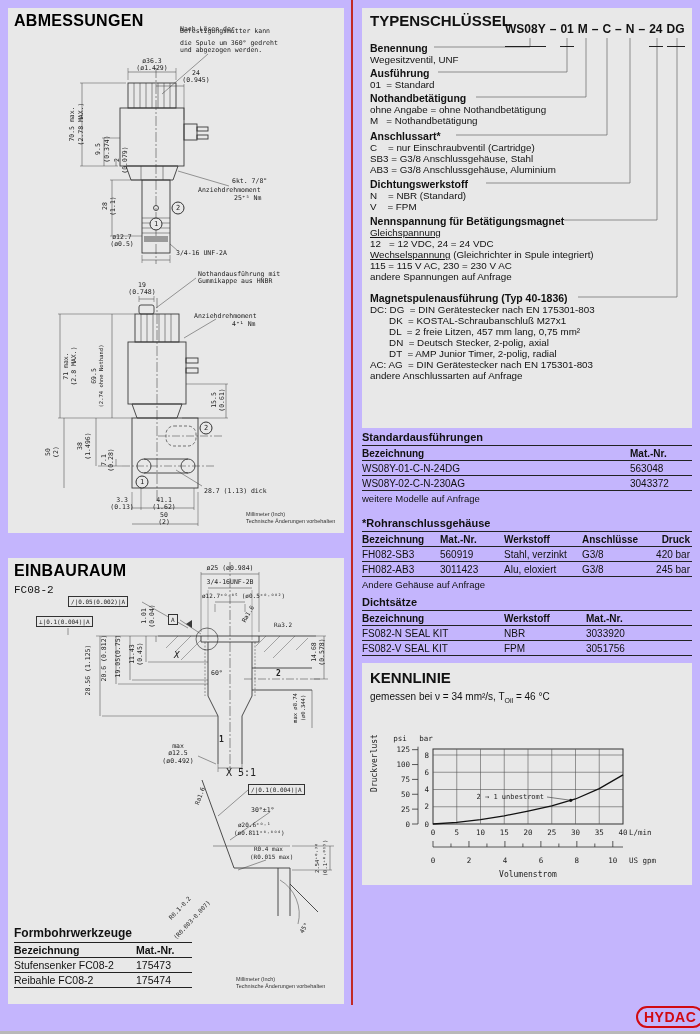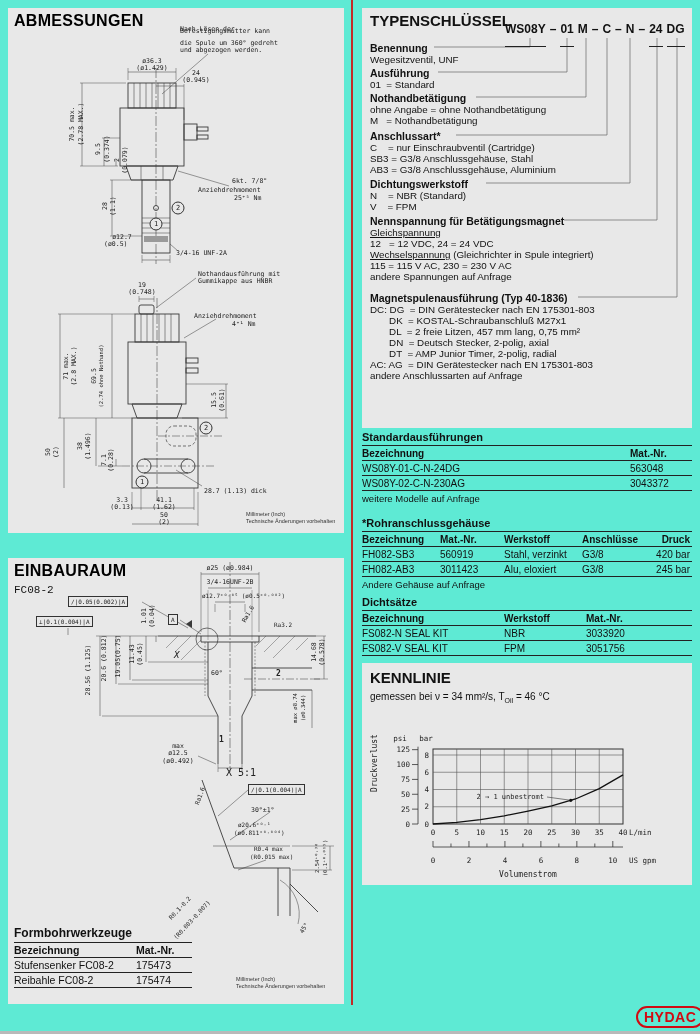--- a/index.html
+++ b/index.html
@@ -1,16 +1,16 @@
 <!DOCTYPE html>
 <html><head>
 <meta charset="utf-8">
 <style>
   html,body{margin:0;padding:0;background:#fff;}
-  .page{position:relative;width:700px;height:1034px;background:#5eead4;overflow:hidden;
+  .page{position:relative;width:700px;height:1034px;background:#c4b5fd;overflow:hidden;
         font-family:"Liberation Sans",sans-serif;color:#111;}
   .divider{position:absolute;left:351px;top:0;width:2px;height:1005px;background:#c22a26;}
   .bottombar{position:absolute;left:0;top:1031px;width:700px;height:3px;background:#b9b9b9;}
   .panel{position:absolute;background:#e8e8e8;}
   .sec-title{position:absolute;font-weight:bold;font-size:16px;letter-spacing:.3px;color:#000;}
   .sub-title{position:absolute;font-size:11px;color:#111;}
   .art{position:absolute;left:0;top:0;}
   .dim{position:absolute;font-family:"DejaVu Sans Mono",monospace;font-size:6.5px;color:#222;
        white-space:pre;line-height:1;}
   .dim.rot{transform-origin:center;}
@@ -147,21 +147,21 @@
         <span class="dim" style="left: 168px; top: 69px; width: 40px; text-align: center;">(0.945)</span>
         <span class="dim rot" style="left: 64px; top: 116px; transform: translate(-50%, -50%) rotate(-90deg);">70.5 max.</span>
         <span class="dim rot" style="left: 73px; top: 116px; transform: translate(-50%, -50%) rotate(-90deg);">(2.78 MAX.)</span>
         <span class="dim rot" style="left: 90px; top: 141px; transform: translate(-50%, -50%) rotate(-90deg);">9.5</span>
         <span class="dim rot" style="left: 99px; top: 141px; transform: translate(-50%, -50%) rotate(-90deg);">(0.374)</span>
         <span class="dim rot" style="left: 109px; top: 152px; transform: translate(-50%, -50%) rotate(-90deg);">2</span>
         <span class="dim rot" style="left: 117px; top: 152px; transform: translate(-50%, -50%) rotate(-90deg);">(0.079)</span>
         <span class="dim rot" style="left: 97px; top: 198px; transform: translate(-50%, -50%) rotate(-90deg);">28</span>
         <span class="dim rot" style="left: 105px; top: 198px; transform: translate(-50%, -50%) rotate(-90deg);">(1.1)</span>
         <span class="dim" style="left: 96px; top: 226px; width: 36px; text-align: center;">ø12.7</span>
-        <span class="dim" style="left: 96px; top: 233px; width: 36px; ">(ø0.5)</span>
+        <span class="dim" style="left: 96px; top: 233px; width: 36px; text-align: center;">(ø0.5)</span>
         <span class="dim" style="left: 168px; top: 242px;">3/4-16 UNF-2A</span>
         <span class="dim" style="left: 224px; top: 170px;">6kt. 7/8"</span>
         <span class="dim" style="left: 190px; top: 179px;">Anziehdrehmoment</span>
         <span class="dim" style="left: 226px; top: 187px;">25⁺⁵ Nm</span>
         <span class="dim circled" style="left: 170px; top: 200px;">2</span>
         <span class="dim circled" style="left: 148px; top: 216px;">1</span>
         <span class="dim" style="left: 116px; top: 274px; width: 36px; text-align: center;">19</span>
         <span class="dim" style="left: 116px; top: 281px; width: 36px; text-align: center;">(0.748)</span>
         <span class="dim" style="left: 190px; top: 263px;">Nothandausführung mit</span>
         <span class="dim" style="left: 190px; top: 270px;">Gummikappe aus HNBR</span>

